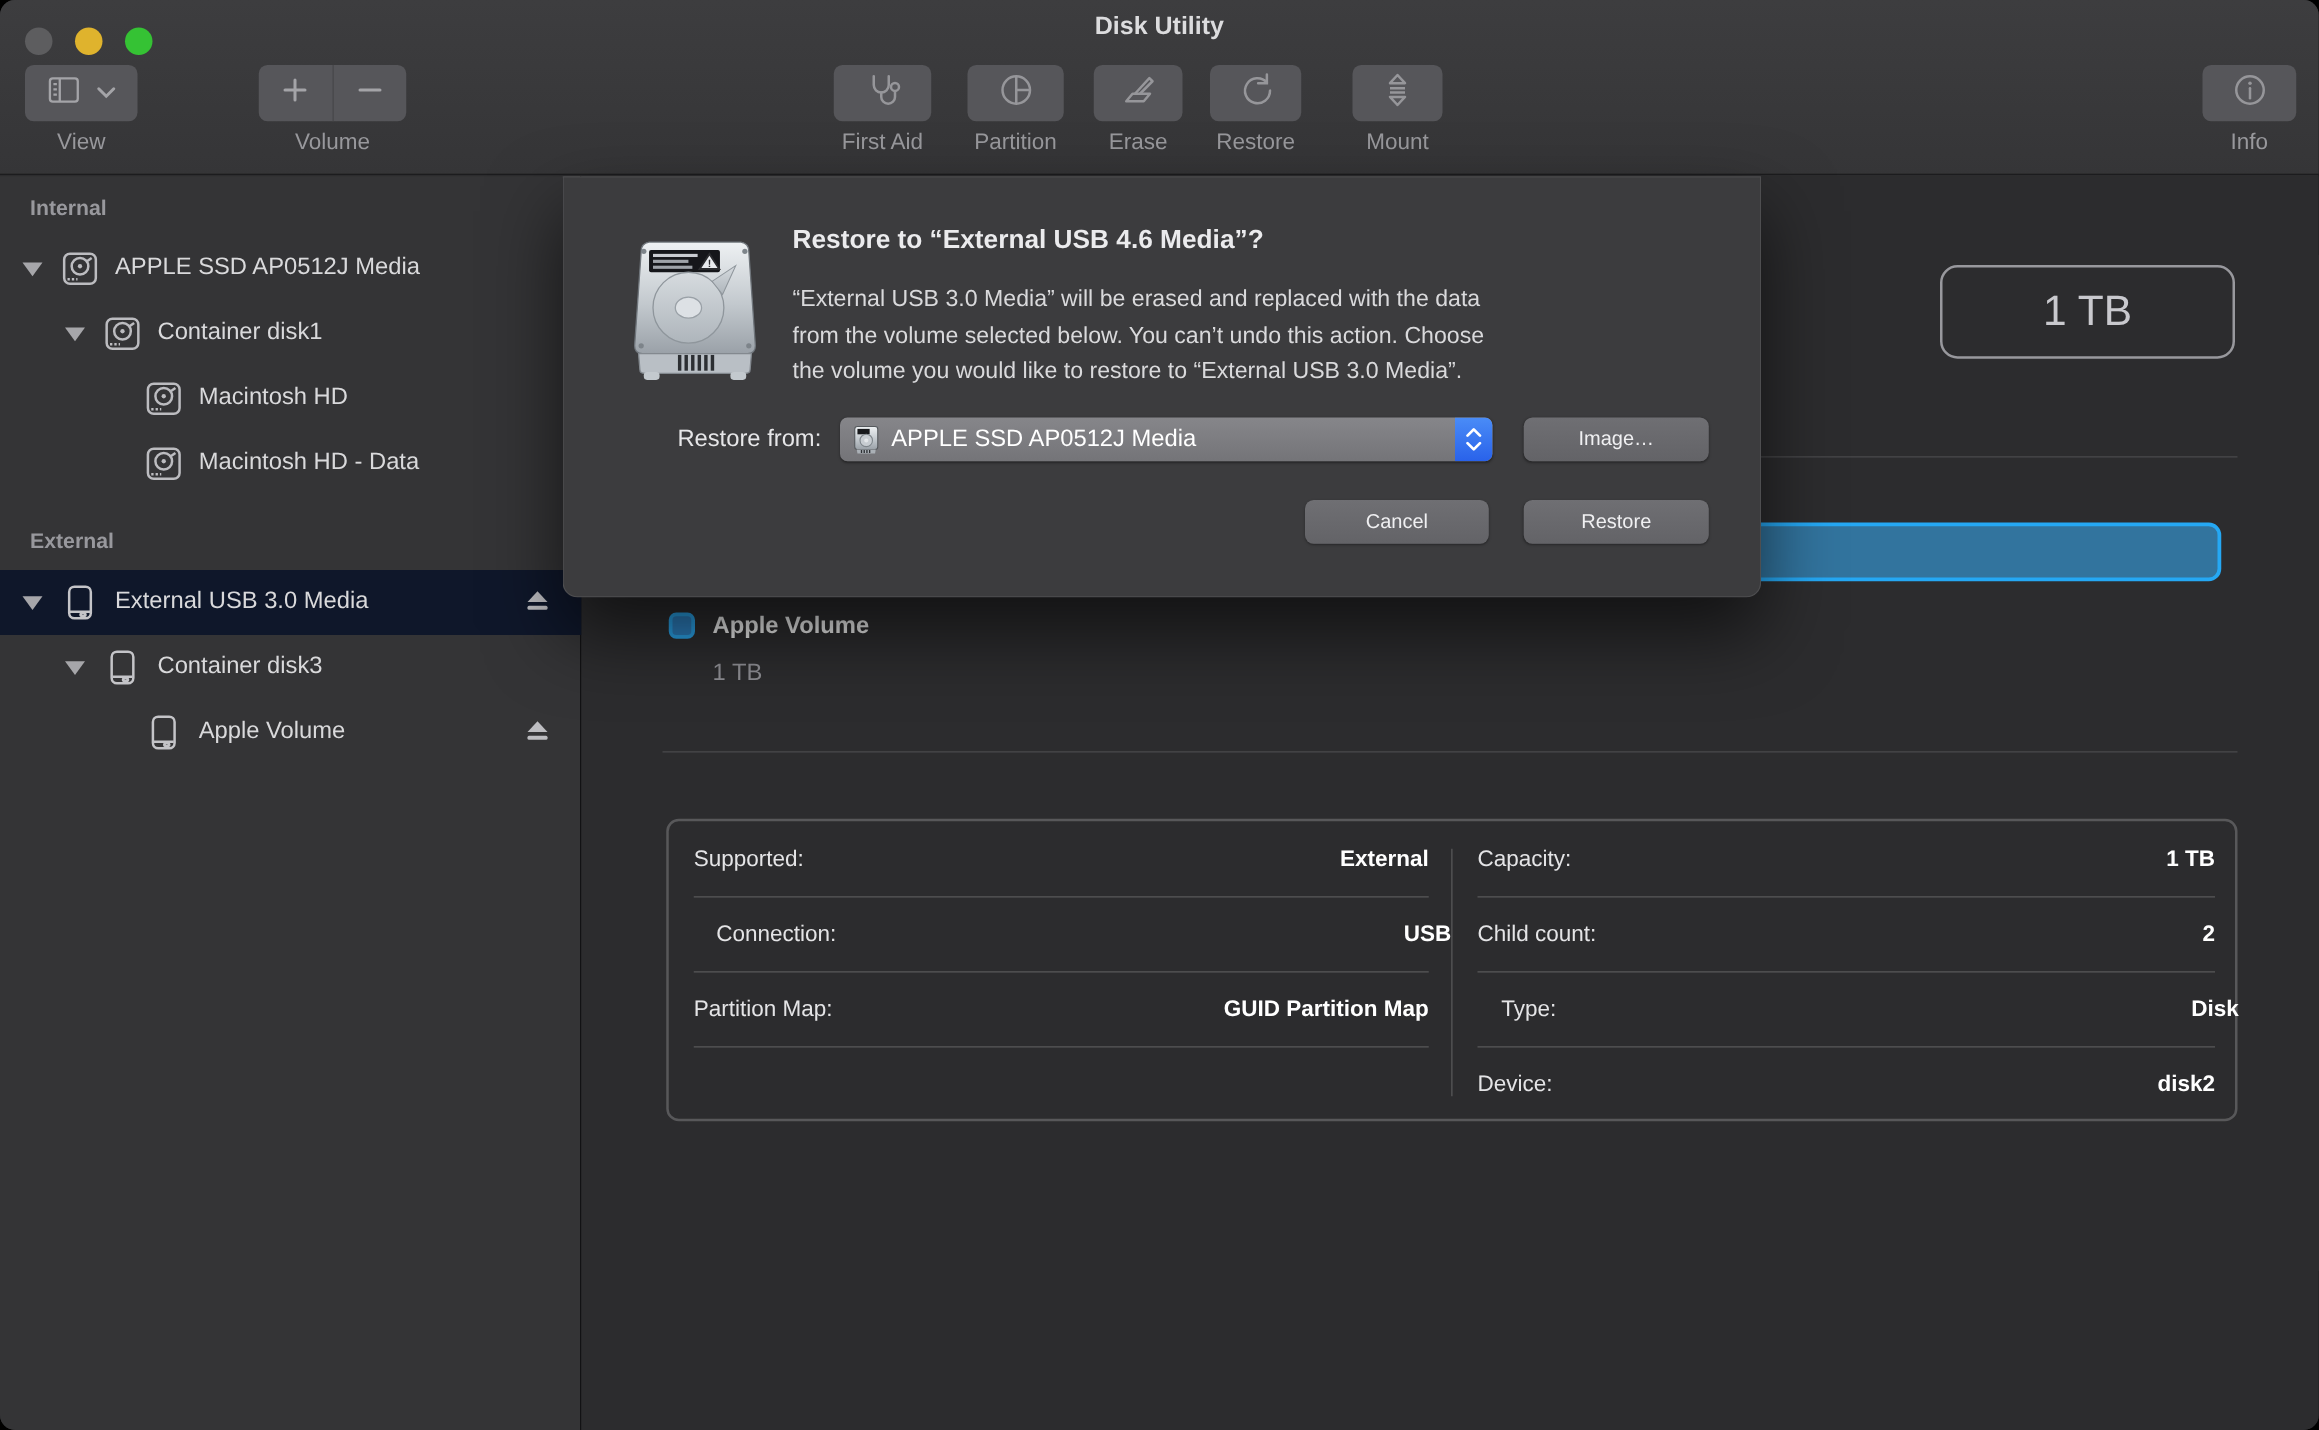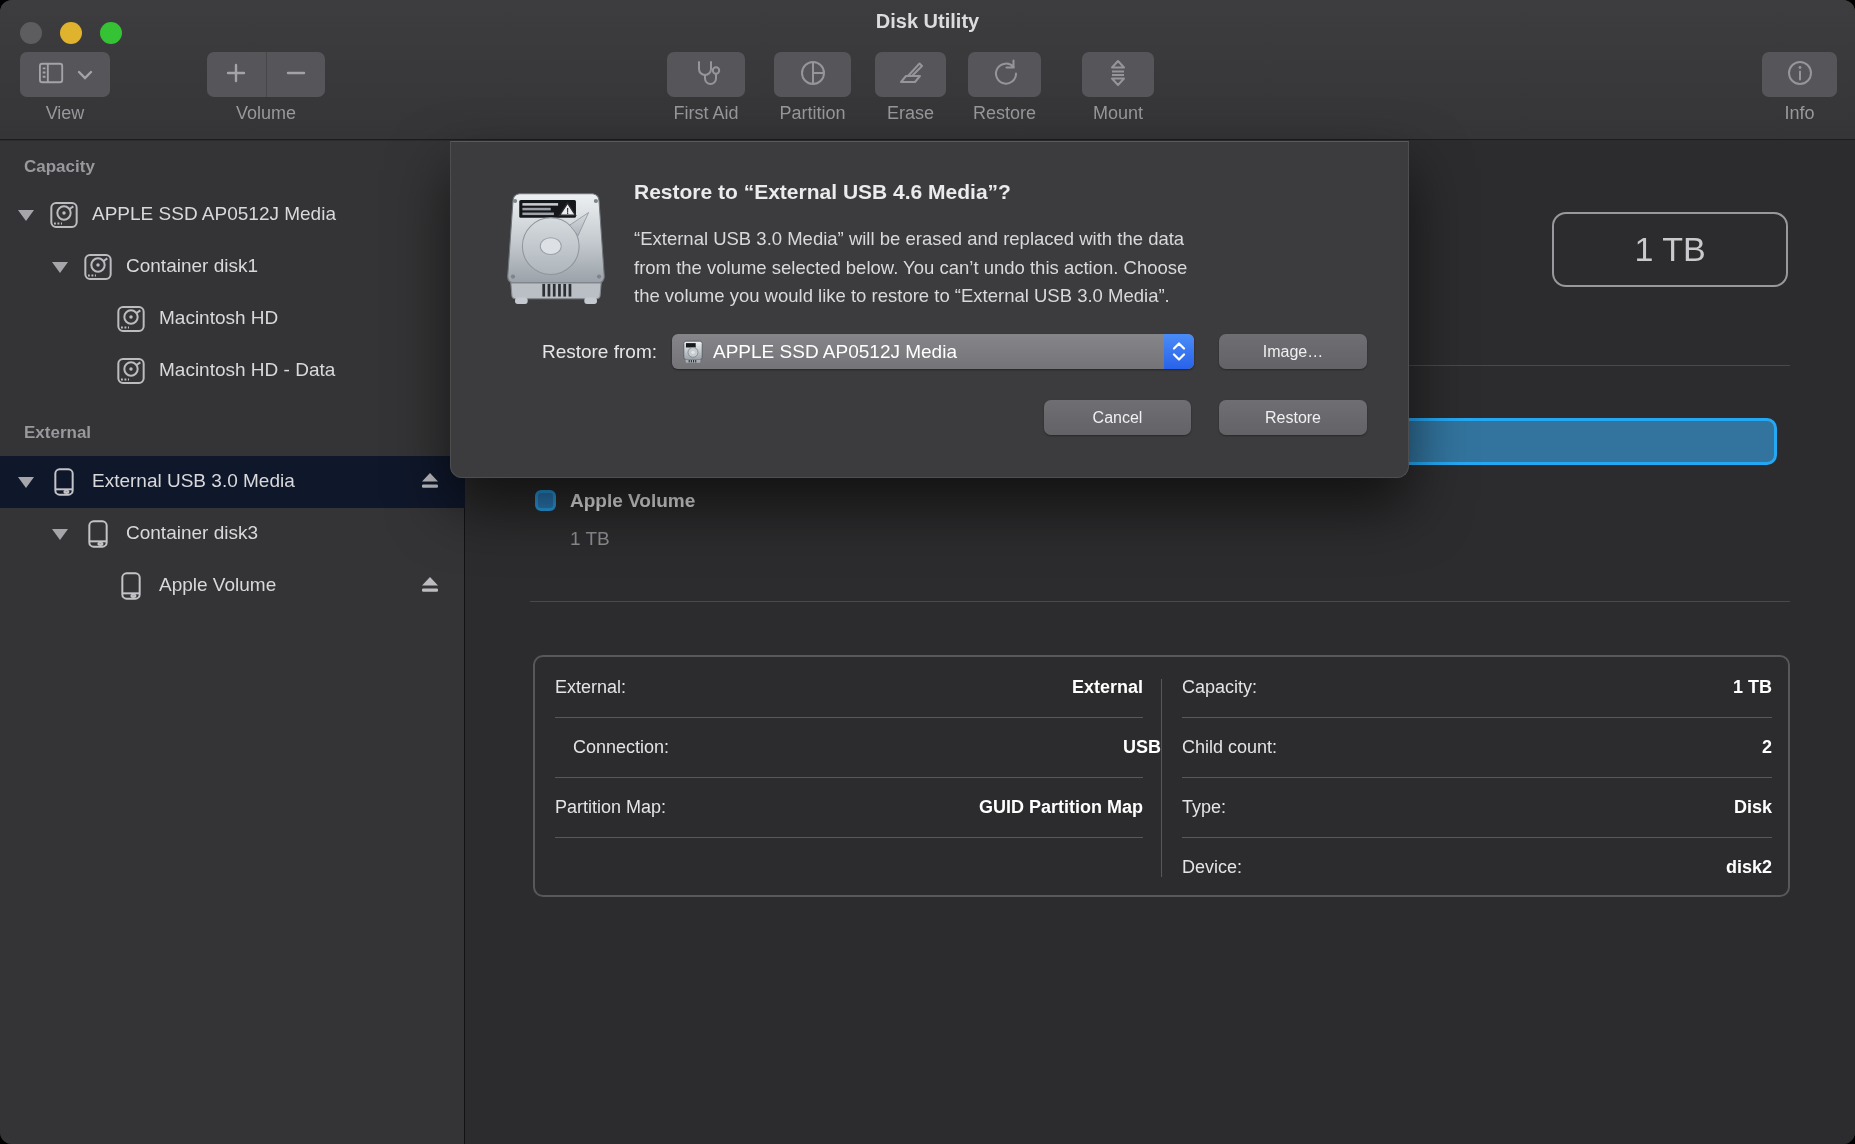--- a/index.html
+++ b/index.html
@@ -170,21 +170,21 @@
           <circle cx="16" cy="16" r="11"></circle>
           <circle cx="16" cy="10.5" r="1.4" fill="#96969a" stroke="none"></circle>
           <line x1="16" y1="14.5" x2="16" y2="22.5" stroke-linecap="round"></line>
         </svg>
       </span>
     </div>
     <div class="tb-label" style="left:1762px; width:75px;">Info</div>
   </div>
 
   <div class="sidebar">
-    <div class="sb-header" style="top:16px;">Capacity</div>
+    <div class="sb-header" style="top:16px;">Internal</div>
 
     <div class="sb-row" style="top:48px;">
       <span class="sb-tri" style="left:18px;"></span>
       <span class="sb-icon" style="left:48px;">
         <svg width="32" height="32" viewBox="0 0 24 24" fill="none" stroke="#bcbcc0" stroke-width="1.5">
           <rect x="2.5" y="3" width="19" height="18" rx="3.5"></rect>
           <circle cx="12" cy="10.5" r="5"></circle>
           <circle cx="12" cy="10.5" r="1.3" fill="#bcbcc0" stroke="none"></circle>
           <path d="M16.2 7.5 L19 5.5"></path>
           <path d="M4.5 18.3 h6" stroke-dasharray="1.4 1.2"></path>
@@ -291,21 +291,21 @@
 
   <div class="legend-swatch"></div>
   <div class="legend-name">Apple Volume</div>
   <div class="legend-size">1 TB</div>
   <div class="hsep" style="top:601px;"></div>
 
   <div class="info-table">
     <div class="it-vdiv"></div>
 
     <div class="it-row col-l" style="top:0;">
-      <span class="it-label">External:</span>
+      <span class="it-label">Supported:</span>
       <span class="it-value">External</span>
     </div>
     <div class="it-sep-l" style="top:60px;"></div>
     <div class="it-row col-l" style="top:60px;margin-left:18px;">
       <span class="it-label">Connection:</span>
       <span class="it-value">USB</span>
     </div>
     <div class="it-sep-l" style="top:120px;"></div>
     <div class="it-row col-l" style="top:120px;">
       <span class="it-label">Partition Map:</span>
@@ -316,21 +316,21 @@
     <div class="it-row col-r" style="top:0;">
       <span class="it-label">Capacity:</span>
       <span class="it-value">1 TB</span>
     </div>
     <div class="it-sep-r" style="top:60px;"></div>
     <div class="it-row col-r" style="top:60px;">
       <span class="it-label">Child count:</span>
       <span class="it-value">2</span>
     </div>
     <div class="it-sep-r" style="top:120px;"></div>
-    <div class="it-row col-r" style="top:120px;">
+    <div class="it-row col-r" style="top:120px;margin-left:19px;">
       <span class="it-label">Type:</span>
       <span class="it-value">Disk</span>
     </div>
     <div class="it-sep-r" style="top:180px;"></div>
     <div class="it-row col-r" style="top:180px;">
       <span class="it-label">Device:</span>
       <span class="it-value">disk2</span>
     </div>
   </div>
 

